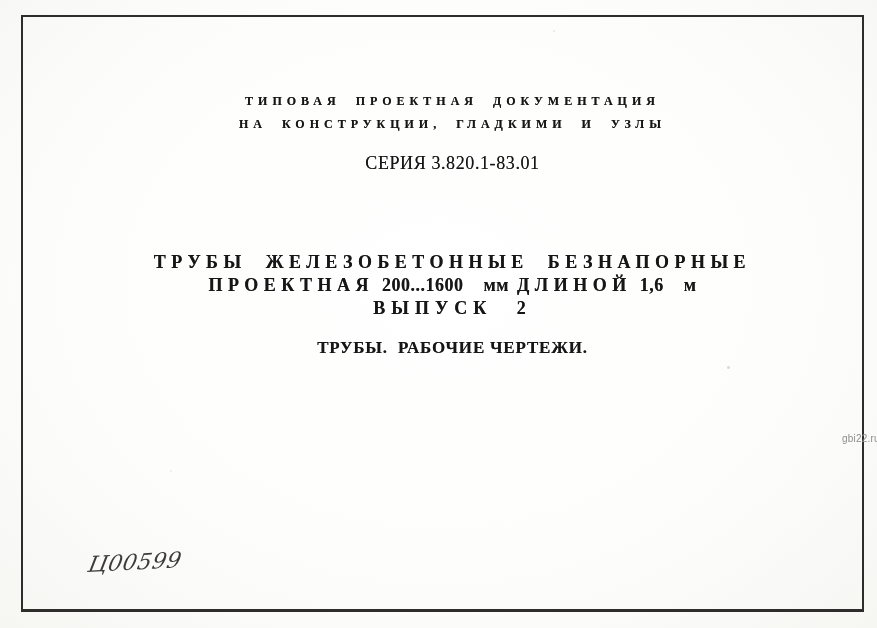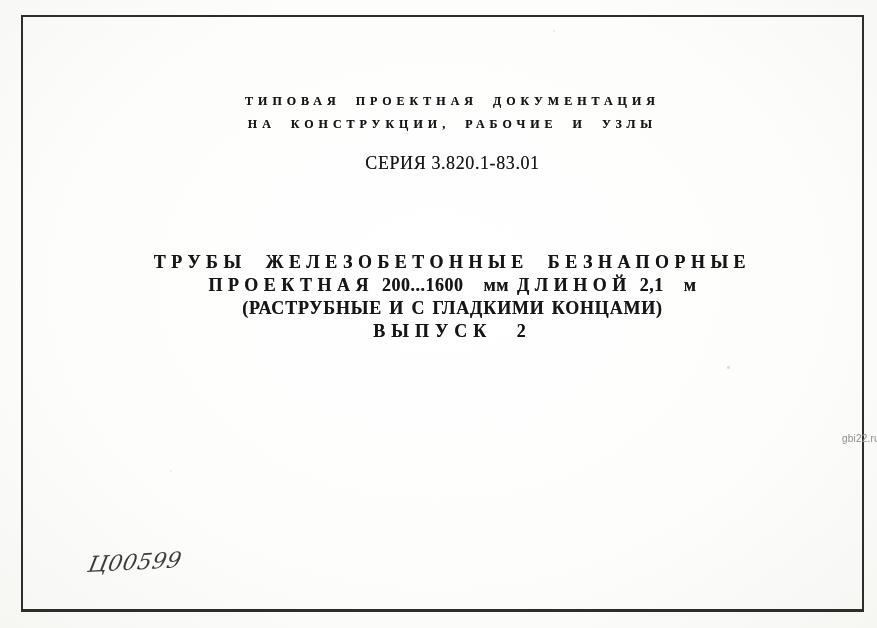--- a/index.html
+++ b/index.html
@@ -140,31 +140,31 @@
 </style>
 </head>
 <body>
 
 <div>
 
   <div class="frame"></div>
 
   <div class="header-block">
     <div class="h-line">ТИПОВАЯ ПРОЕКТНАЯ ДОКУМЕНТАЦИЯ</div>
-    <div class="h-line">НА КОНСТРУКЦИИ, РАБОЧИЕ И УЗЛЫ</div>
+    <div class="h-line">НА КОНСТРУКЦИИ, ГЛАДКИМИ И УЗЛЫ</div>
     <div class="series">СЕРИЯ 3.820.1-83.01</div>
   </div>
 
   <div class="title-block">
     <div class="t-line spaced">ТРУБЫ ЖЕЛЕЗОБЕТОННЫЕ БЕЗНАПОРНЫЕ</div>
     <div class="t-line">
-      <span class="spaced">ПРОЕКТНАЯ</span><span class="num">200...1600</span><span class="unit">мм</span><span class="spaced">ДЛИНОЙ</span><span class="num">2,1</span><span class="unit">м</span>
+      <span class="spaced">ПРОЕКТНАЯ</span><span class="num">200...1600</span><span class="unit">мм</span><span class="spaced">ДЛИНОЙ</span><span class="num">1,6</span><span class="unit">м</span>
     </div>
-    <div class="t-line parens">(РАСТРУБНЫЕ И С ГЛАДКИМИ КОНЦАМИ)</div>
     <div class="t-line issue">ВЫПУСК 2</div>
+    <div class="subtitle">ТРУБЫ.  РАБОЧИЕ ЧЕРТЕЖИ.</div>
   </div>
 
   <div class="watermark">gbi22.ru</div>
 
   <div class="handwritten">Ц00599</div>
 
   <div class="speck s1"></div>
   <div class="speck s2"></div>
   <div class="speck s3"></div>
 

